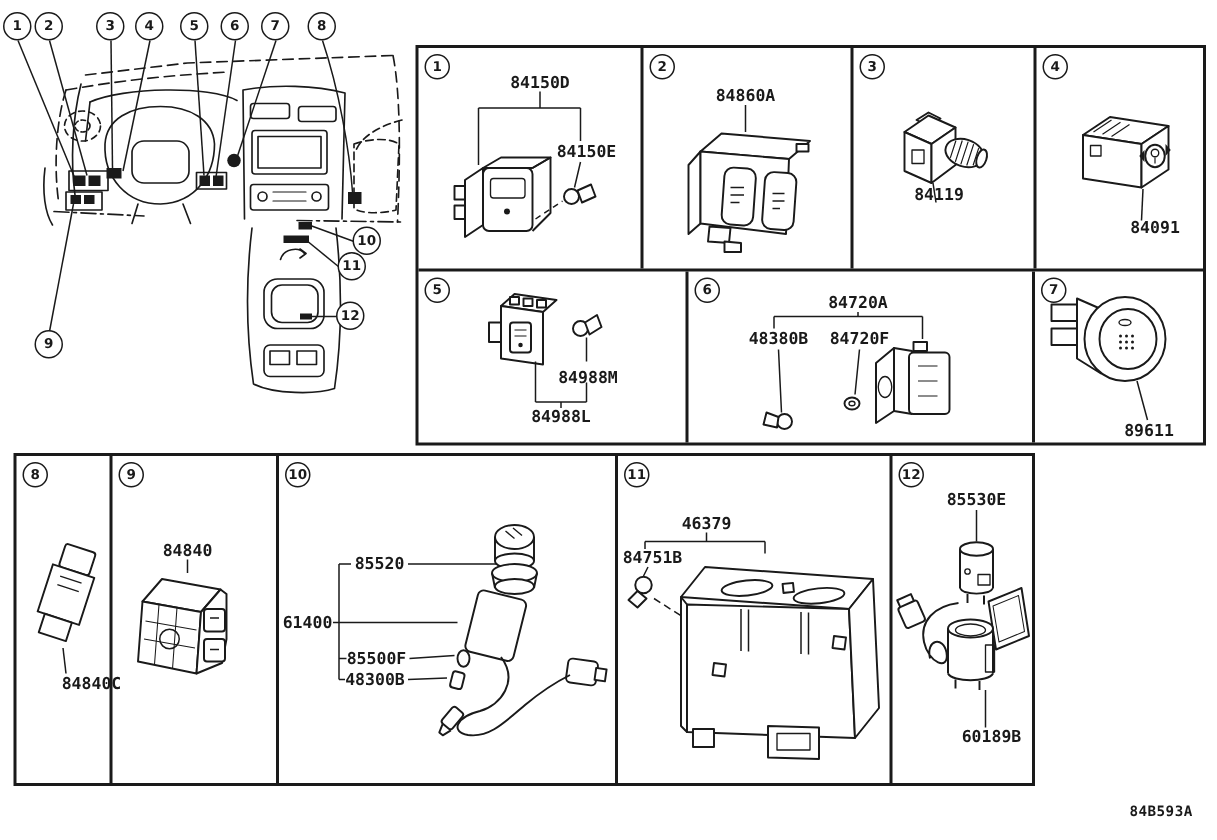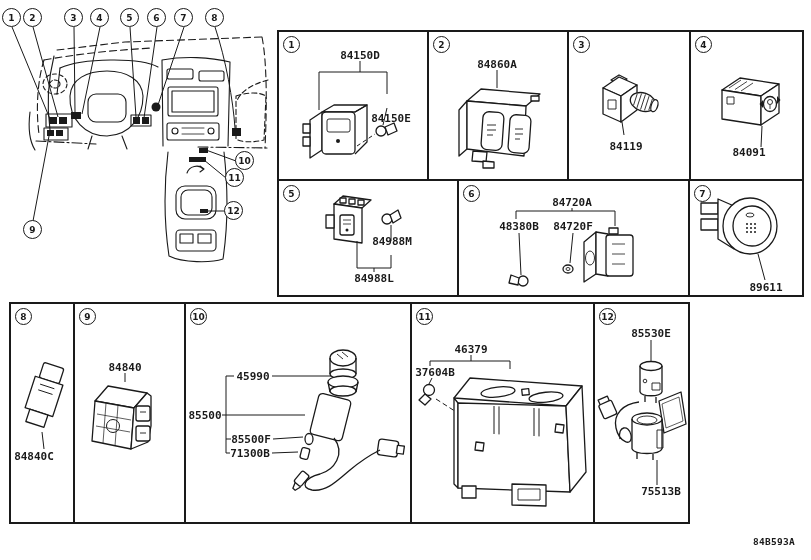--- a/index.html
+++ b/index.html
@@ -139,21 +139,21 @@
       </g>
       <g fill="none" stroke="#1a1a1a" stroke-width="1">
         <path d="M83,31 V42 M42,42 H110 M42,42 V80 M110,42 V64 M110,78 L106,95"></path>
         <path d="M80,116 L98,104" stroke-dasharray="4 3"></path>
       </g>
     </svg>
     <div class="badge">
         <span>1</span>
       </div>
     <div class="plabel" style="left:83px;top:25px">84150D</div>
-    <div class="plabel" style="left:114px;top:88px">84150E</div>
+    <div class="plabel" style="left:114px;top:71px">84150E</div>
   </div>
 
   <div class="cell" style="left:427px;top:30px;width:140px;height:149px;">
     <svg class="art" viewBox="0 0 140 149">
       <g fill="#fff" stroke="#1a1a1a" stroke-width="1.3" stroke-linejoin="round">
         <path d="M32,80 L40,71 L40,119 L32,126 Z"></path>
         <path d="M40,71 L54,59 L113,64 L99,76 Z"></path>
         <path d="M104,66 h8 v5 h-8 Z"></path>
         <path d="M40,71 L99,76 L97,126 L40,119 Z"></path>
         <rect x="55" y="82" width="21" height="38" rx="6" transform="rotate(4 65 101)"></rect>
@@ -185,21 +185,21 @@
           <path d="M68,66 v12 M72,64.5 v15 M76,64 v16 M80,64.5 v15 M84,66 v12" stroke-width="0.8" fill="none"></path>
           <ellipse cx="88" cy="72" rx="3.2" ry="6.2"></ellipse>
         </g>
         <rect x="41" y="70" width="8" height="9" fill="none" stroke-width="0.9"></rect>
       </g>
       <path d="M55,92 L57,105" fill="none" stroke="#1a1a1a" stroke-width="1"></path>
     </svg>
     <div class="badge">
         <span>3</span>
       </div>
-    <div class="plabel" style="left:59px;top:116px">84119</div>
+    <div class="plabel" style="left:59px;top:100px">84119</div>
   </div>
 
   <div class="cell" style="left:689px;top:30px;width:115px;height:149px;">
     <svg class="art" viewBox="0 0 115 149">
       <g fill="#fff" stroke="#1a1a1a" stroke-width="1.3" stroke-linejoin="round">
         <path d="M33,60 L51,48 L90,54 L72,66 Z"></path>
         <path d="M33,60 L72,66 L72,95 L33,89 Z"></path>
         <path d="M72,66 L90,54 L90,83 L72,95 Z"></path>
         <rect x="38" y="67" width="7" height="7" fill="none" stroke-width="0.9"></rect>
         <ellipse cx="81" cy="74" rx="6.5" ry="7.5"></ellipse>
@@ -211,21 +211,21 @@
       </g>
       <g fill="#1a1a1a" stroke="none">
         <path d="M74,70 v8 l-3.5,-4 Z"></path>
         <path d="M88,66 v8 l3.5,-4 Z"></path>
       </g>
       <path d="M73,96 L72,117" fill="none" stroke="#1a1a1a" stroke-width="1"></path>
     </svg>
     <div class="badge">
         <span>4</span>
       </div>
-    <div class="plabel" style="left:60px;top:122px">84091</div>
+    <div class="plabel" style="left:81px;top:122px">84091</div>
   </div>
 
   <div class="cell" style="left:277px;top:179px;width:180px;height:118px;">
     <svg class="art" viewBox="0 0 180 118">
       <g fill="#fff" stroke="#1a1a1a" stroke-width="1.3" stroke-linejoin="round">
         <path d="M57,25 L66,17 L94,21 L85,29 Z"></path>
         <rect x="63" y="19" width="6" height="5"></rect>
           <rect x="72" y="20" width="6" height="5"></rect>
           <rect x="81" y="21" width="6" height="5"></rect>
         <path d="M57,25 L85,29 L85,64 L57,60 Z"></path>
@@ -236,21 +236,21 @@
       </g>
       <g fill="none" stroke="#1a1a1a" stroke-width="0.8">
         <path d="M66,41 h8 M66,45 h8"></path>
       </g>
       <circle cx="70" cy="51" r="1.5" fill="#1a1a1a"></circle>
       <path d="M80,62 V89 M114,46 V62 M114,76 V89 M80,89 H114 M97,89 V93" fill="none" stroke="#1a1a1a" stroke-width="1"></path>
     </svg>
     <div class="badge">
         <span>5</span>
       </div>
-    <div class="plabel" style="left:115px;top:62px">84988M</div>
+    <div class="plabel" style="left:115px;top:73px">84988M</div>
     <div class="plabel" style="left:97px;top:99px">84988L</div>
   </div>
 
   <div class="cell" style="left:457px;top:179px;width:231px;height:118px;">
     <svg class="art" viewBox="0 0 231 118">
       <g fill="none" stroke="#1a1a1a" stroke-width="1">
         <path d="M115,29 V32 M59,32 H158 M59,32 V40 M158,32 V47 M62,54 L64,96 M116,54 L113,84"></path>
       </g>
       <g fill="#fff" stroke="#1a1a1a" stroke-width="1.3" stroke-linejoin="round">
         <circle cx="66" cy="102" r="5"></circle>
@@ -309,21 +309,21 @@
         <rect x="24" y="62" width="21" height="16" rx="2"></rect>
         <rect x="20" y="78" width="29" height="33"></rect>
         <rect x="25" y="111" width="19" height="13"></rect>
         <path d="M27,84 h15 M27,90 h15" fill="none" stroke-width="0.9"></path>
       </g>
       <path d="M33,130 L35,147" fill="none" stroke="#1a1a1a" stroke-width="1"></path>
     </svg>
     <div class="badge">
         <span>8</span>
       </div>
-    <div class="plabel" style="left:25px;top:154px">84840C</div>
+    <div class="plabel" style="left:52px;top:154px">84840C</div>
   </div>
 
   <div class="cell" style="left:73px;top:302px;width:111px;height:222px;">
     <svg class="art" viewBox="0 0 111 222">
       <g fill="#fff" stroke="#1a1a1a" stroke-width="1.3" stroke-linejoin="round">
         <path d="M22,99 L35,84 L74,91 L61,106 Z"></path>
         <path d="M22,99 L61,106 L58,147 L19,139 Z"></path>
         <path d="M61,106 L74,91 L78,94 L78,124 L75,140 L58,147 Z"></path>
         <rect x="63" y="104" width="14" height="15" rx="2"></rect>
         <rect x="63" y="124" width="14" height="15" rx="2"></rect>
@@ -367,24 +367,24 @@
             <rect x="213" y="142" width="7" height="8"></rect>
           </g>
       </g>
       <path d="M153,52 l6,5 M158,50 l6,5" fill="none" stroke="#1a1a1a" stroke-width="0.9"></path>
       <path d="M150,136 C162,152 150,168 136,172 C120,176 116,186 128,188 C142,190 152,180 166,168 C178,158 188,152 196,148" fill="none" stroke="#1a1a1a" stroke-width="1.3"></path>
       <path d="M42,74 V151 M42,74 H50 M88,74 H147 M38,113 H121 M42,137 H47 M89,137 L119,135 M42,151 H46 M88,151 L114,150" fill="none" stroke="#1a1a1a" stroke-width="1"></path>
     </svg>
     <div class="badge">
         <span>10</span>
       </div>
-    <div class="plabel" style="left:69px;top:74px">45990</div>
-    <div class="plabel" style="left:21px;top:113px">85500</div>
+    <div class="plabel" style="left:69px;top:74px">85520</div>
+    <div class="plabel" style="left:21px;top:113px">61400</div>
     <div class="plabel" style="left:67px;top:137px">85500F</div>
-    <div class="plabel" style="left:66px;top:151px">71300B</div>
+    <div class="plabel" style="left:66px;top:151px">48300B</div>
   </div>
 
   <div class="cell" style="left:410px;top:302px;width:183px;height:222px;">
     <svg class="art" viewBox="0 0 183 222">
       <g fill="none" stroke="#1a1a1a" stroke-width="1">
         <path d="M61,53 V59 M20,59 H100 M20,59 V64 M100,59 V67 M22,76 L19,82"></path>
         <path d="M26,97 L90,138" stroke-dasharray="5 3"></path>
       </g>
       <g fill="#fff" stroke="#1a1a1a" stroke-width="1.3" stroke-linejoin="round">
         <circle cx="19" cy="88" r="5.5"></circle>
@@ -405,21 +405,21 @@
         <path d="M66,140 l8,1 l-1,8 l-8,-1 Z M146,122 l8,1 l-1,8 l-8,-1 Z"></path>
         <path d="M102,182 L136,183 L136,204 L102,203 Z"></path>
         <rect x="108" y="187" width="22" height="11" fill="none" stroke-width="0.9"></rect>
         <path d="M52,184 h14 v12 h-14 Z"></path>
       </g>
     </svg>
     <div class="badge">
         <span>11</span>
       </div>
     <div class="plabel" style="left:61px;top:47px">46379</div>
-    <div class="plabel" style="left:25px;top:70px">37604B</div>
+    <div class="plabel" style="left:25px;top:70px">84751B</div>
   </div>
 
   <div class="cell" style="left:593px;top:302px;width:97px;height:222px;">
     <svg class="art" viewBox="0 0 97 222">
       <g fill="#fff" stroke="#1a1a1a" stroke-width="1.3" stroke-linejoin="round">
         <ellipse cx="58" cy="64" rx="11" ry="4.5"></ellipse>
         <path d="M47,64 V90 M69,64 V90" fill="none"></path>
         <path d="M47,90 C49,95 67,95 69,90" fill="none"></path>
         <circle cx="52" cy="79" r="1.8" fill="none" stroke-width="0.9"></circle>
         <rect x="59" y="81" width="8" height="7" fill="none" stroke-width="0.9"></rect>
@@ -437,18 +437,18 @@
             <path d="M10,100 v-5 h10 v5" fill="none"></path>
           </g>
       </g>
       <path d="M46,100 C30,102 20,112 23,126 C26,140 40,146 38,133 C36,122 24,124 27,137" fill="none" stroke="#1a1a1a" stroke-width="1.3"></path>
       <path d="M58,38 V59 M64,158 V183" fill="none" stroke="#1a1a1a" stroke-width="1"></path>
     </svg>
     <div class="badge">
         <span>12</span>
       </div>
     <div class="plabel" style="left:58px;top:31px">85530E</div>
-    <div class="plabel" style="left:68px;top:189px">75513B</div>
+    <div class="plabel" style="left:68px;top:189px">60189B</div>
   </div>
 
   <div class="footer-code">84B593A</div>
 
 </div>
 
 </body></html>

